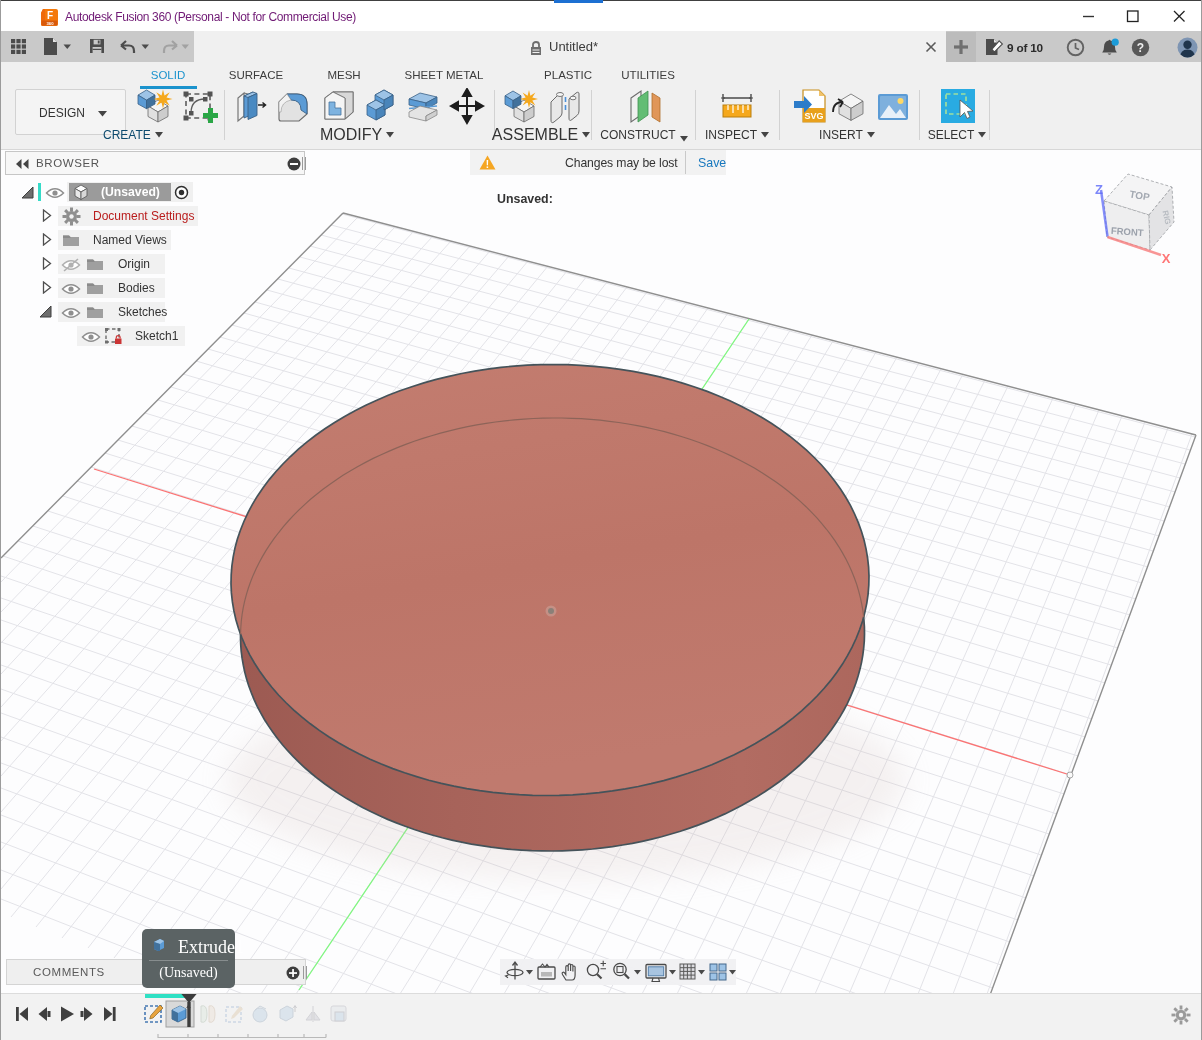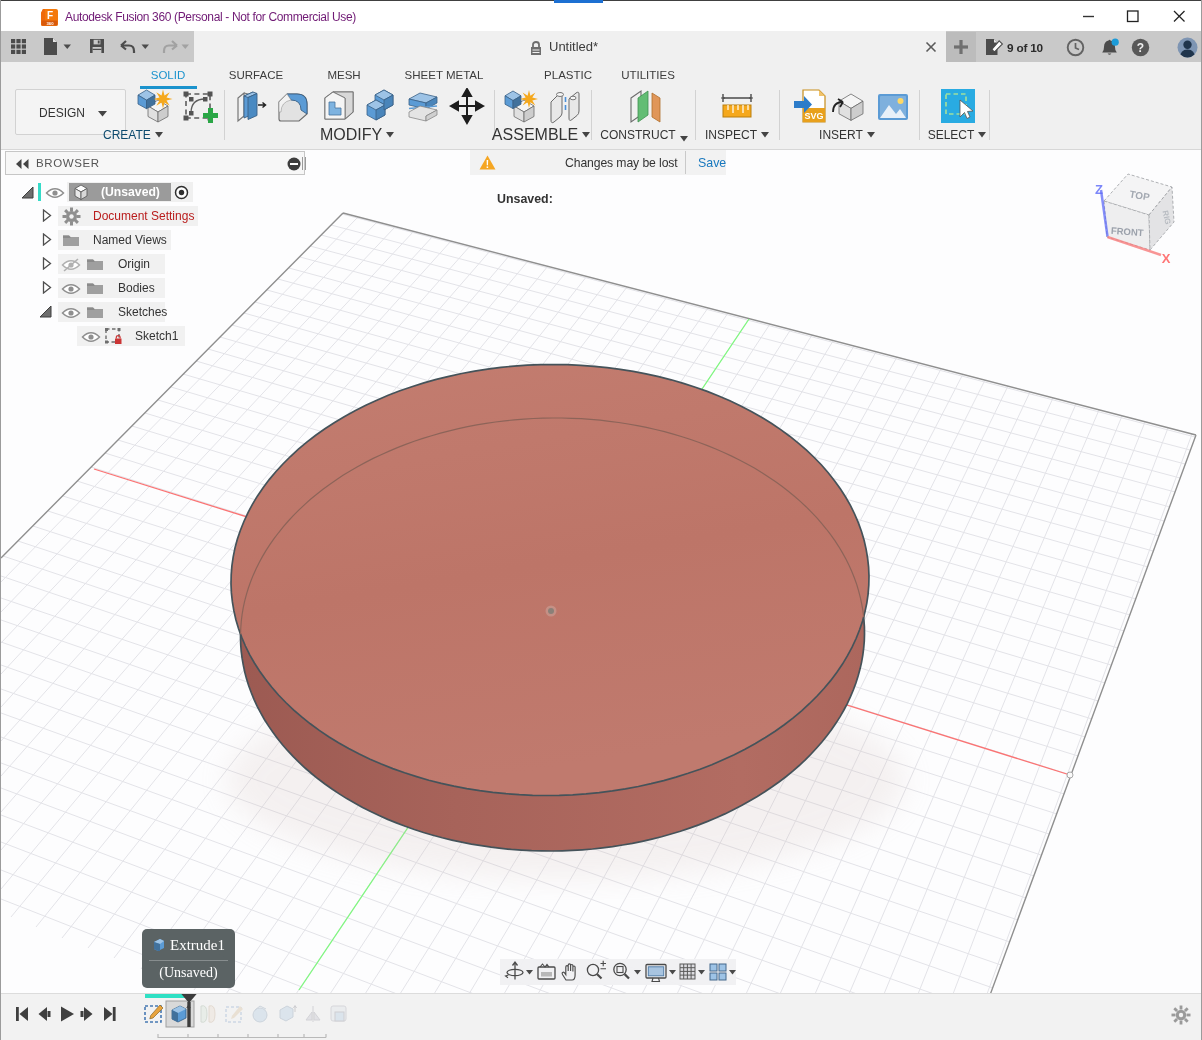--- a/index.html
+++ b/index.html
@@ -475,20 +475,30 @@
 <svg class="abs" style="left:103px;top:177px" width="19" height="19" viewBox="0 0 19 19">
 <rect x="2" y="2" width="13" height="13" fill="none" stroke="#6e6e6e" stroke-width="1.4" stroke-dasharray="3.5 2.5"></rect>
 <rect x="1" y="1" width="3" height="3" fill="#6e6e6e"></rect>
       <rect x="13.5" y="1" width="3" height="3" fill="#6e6e6e"></rect>
       <rect x="1" y="13.5" width="3" height="3" fill="#6e6e6e"></rect>
 <rect x="11" y="11.5" width="6.5" height="5.5" fill="#cb3535"></rect>
 <path d="M12.3 11.5 L12.3 10 Q12.3 8.6 14.2 8.6 Q16.1 8.6 16.1 10 L16.1 11.5" fill="none" stroke="#cb3535" stroke-width="1.2"></path>
 </svg>
 <div class="abs" style="left:134px;top:179px;font-size:12px;color:#333;">Sketch1</div>
 
+<div class="abs" style="left:5px;top:809px;width:300px;height:26px;background:#efefef;border:1px solid #d4d4d4;">
+  <div class="abs" style="left:26px;top:6px;font-size:11.5px;color:#5a5a5a;letter-spacing:0.6px;">COMMENTS</div>
+  <svg class="abs" style="left:279px;top:6px" width="14" height="14" viewBox="0 0 14 14">
+    <circle cx="7" cy="7" r="6.5" fill="#3d3d3d"></circle>
+        <rect x="3" y="6.2" width="8" height="1.7" fill="#fff"></rect>
+        <rect x="6.2" y="3" width="1.7" height="8" fill="#fff"></rect>
+  </svg>
+  <div class="abs" style="left:296px;top:6px;width:1px;height:13px;background:#9a9a9a;"></div>
+  <div class="abs" style="left:299px;top:6px;width:1px;height:13px;background:#9a9a9a;"></div>
+</div>
 
 <div class="abs" style="left:499px;top:809px;width:236px;height:26px;background:rgba(240,240,242,0.95);">
   <svg class="abs" style="left:0;top:0" width="236" height="26" viewBox="0 0 236 26">
 <g stroke="#4a4a4a" fill="none" stroke-width="1.3">
 
   <ellipse cx="15" cy="13.5" rx="8" ry="3.2"></ellipse>
   <path d="M15 20.5 L15 4.5 M12.5 6.5 L15 3 L17.5 6.5"></path>
   <path d="M8.5 16 L5.5 17 L8 18.7" stroke-width="1.1"></path>
   <path d="M26 11 L33 11 L29.5 15.5 Z" fill="#4a4a4a" stroke="none"></path>
 
@@ -528,21 +538,21 @@
 </g>
       </svg>
 </div>
 
 <div class="abs" style="left:141px;top:779px;width:93px;height:59px;background:rgba(86,94,95,0.97);border-radius:5px;font-family:'Liberation Serif',serif;color:#fff;">
   <svg class="abs" style="left:9px;top:8px" width="16" height="16" viewBox="0 0 16 16">
     <polygon points="3,5 9,2 13,4 13,11 7,14 3,12" fill="#5b9bd5"></polygon>
     <polygon points="3,5 9,2 13,4 9,7" fill="#9dc3e6"></polygon>
     <polygon points="3,5 9,7 9,14 7,14 3,12" fill="#41719c"></polygon>
   </svg>
-  <div class="abs" style="left:28px;top:8px;font-size:15px;">Extrude1</div>
+  <div class="abs" style="left:36px;top:8px;font-size:18px;">Extrude1</div>
   <div class="abs" style="left:7px;top:31px;width:79px;height:1px;background:#878d8e;"></div>
   <div class="abs" style="left:0;top:36px;width:93px;text-align:center;font-size:14px;">(Unsaved)</div>
 </div>
 </div>
 
 <div class="abs" style="left:0;top:993px;width:1202px;height:47px;background:#f2f2f2;border-top:1px solid #dcdcdc;">
   <svg class="abs" style="left:0;top:0" width="400" height="47" viewBox="0 0 400 47">
 
     <g fill="#3f3f3f">
       <rect x="15" y="13" width="2.8" height="14"></rect>

